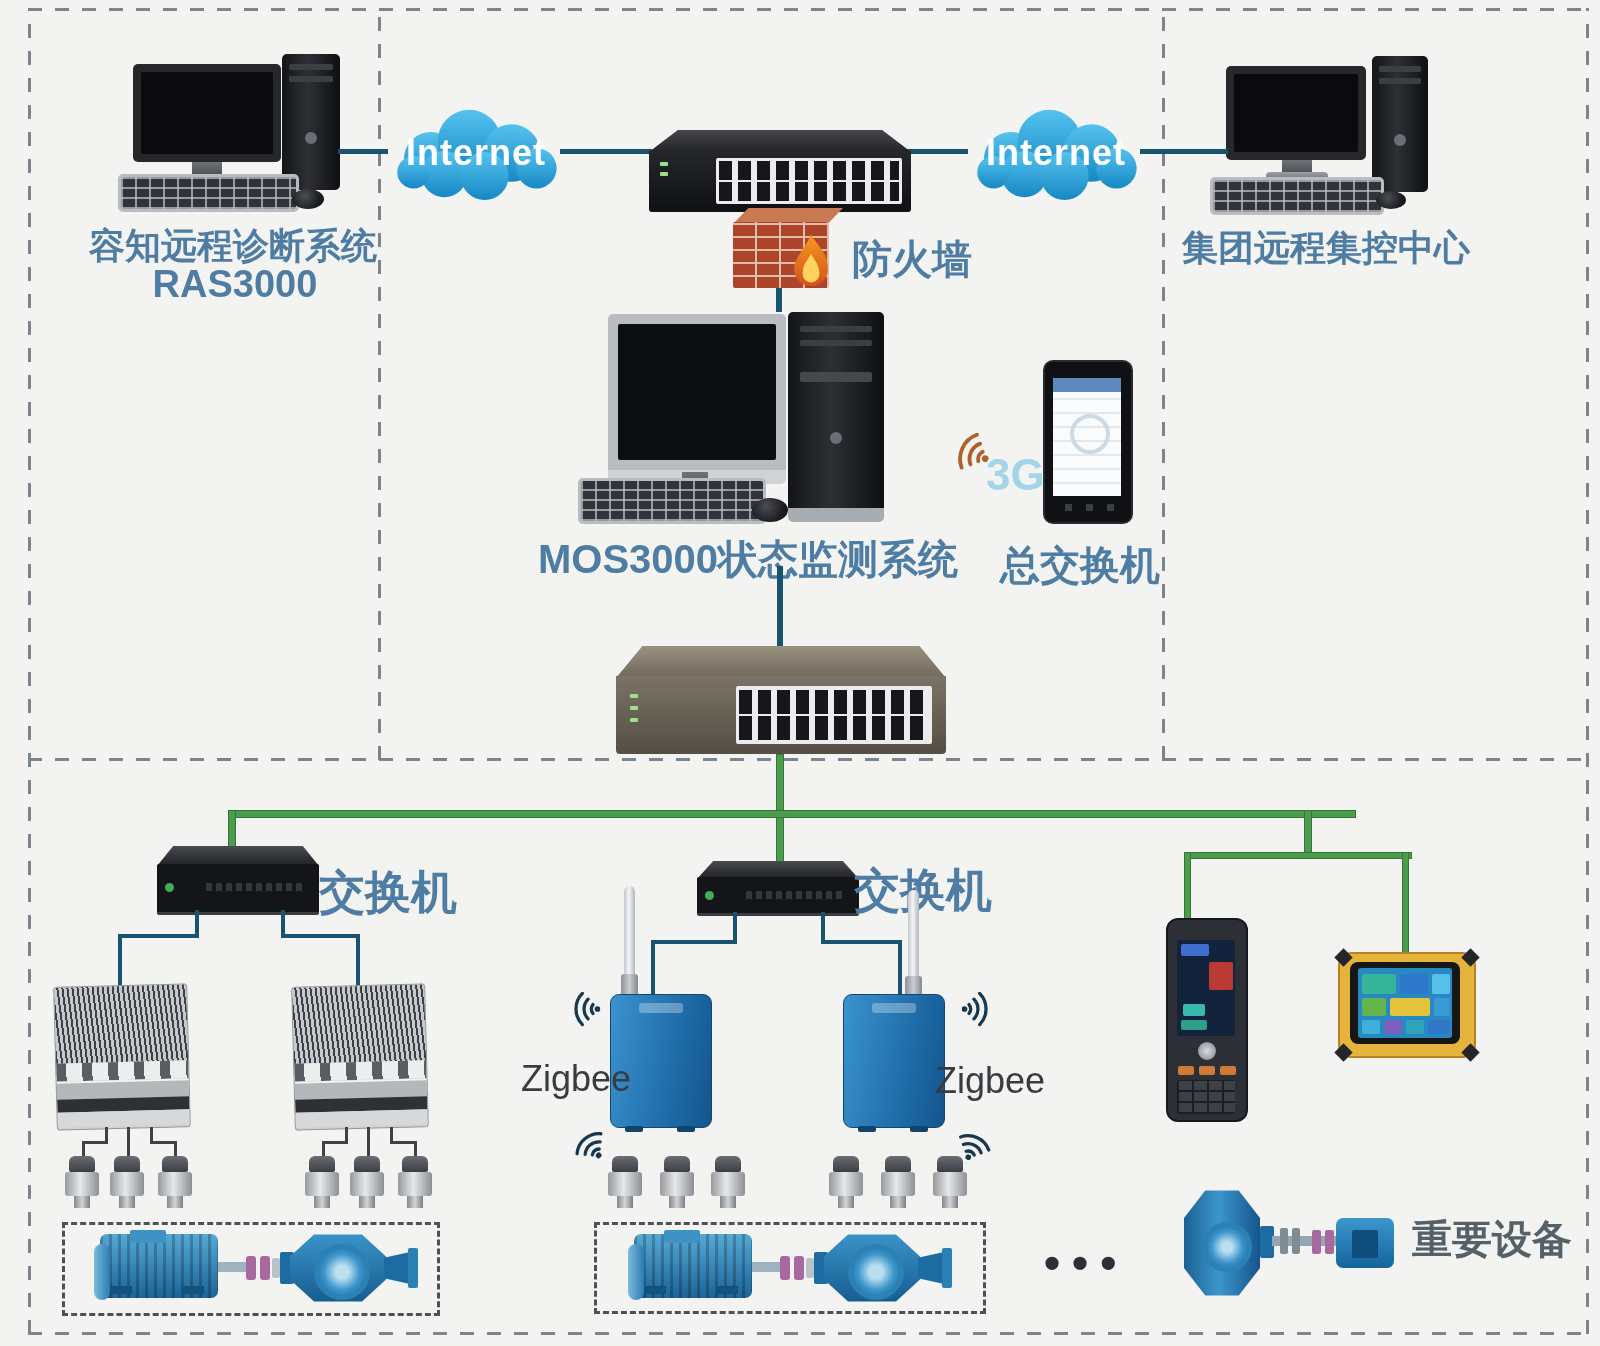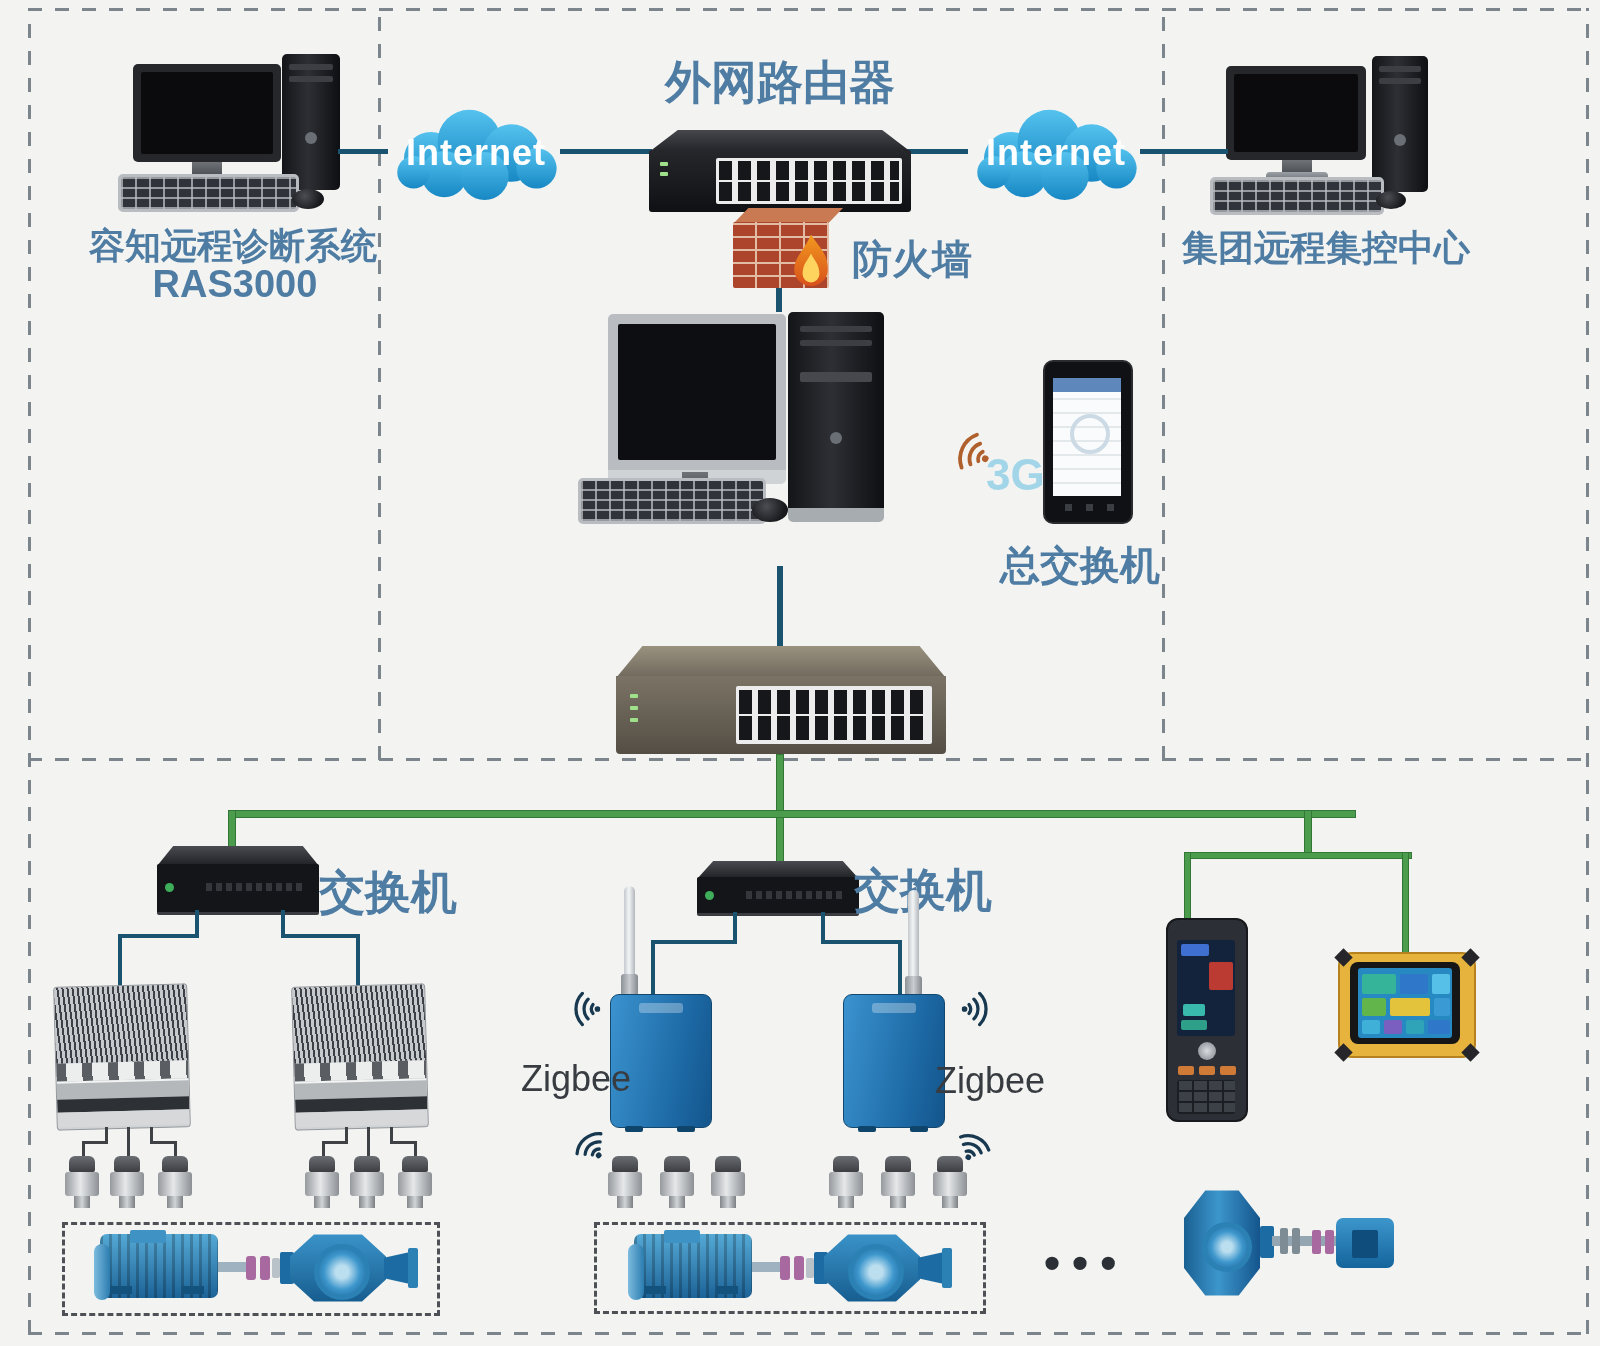--- a/index.html
+++ b/index.html
@@ -204,21 +204,20 @@
   <svg class="abs" style="left:383px;top:105px" width="186" height="96" viewBox="0 0 190 100">
       <use href="#cloud"></use>
     </svg>
   <div class="cloudTxt" style="left:476px;top:153px;font-size:36px">Internet</div>
 
   <svg class="abs" style="left:963px;top:105px" width="186" height="96" viewBox="0 0 190 100">
       <use href="#cloud"></use>
     </svg>
   <div class="cloudTxt" style="left:1056px;top:153px;font-size:36px">Internet</div>
 
-  <div class="lbl" style="left:780px;top:52px;font-size:46px">外网路由器</div>
   <div>
     <div class="rtop" style="left:649px;top:130px;width:262px;height:22px"></div>
     <div class="rfront" style="left:649px;top:150px;width:262px;height:62px"></div>
     <div class="ports2" style="left:716px;top:158px;width:186px;height:46px">
       <div class="prow" style="top:3px"></div>
         <div class="prow" style="bottom:3px"></div>
     </div>
     <div class="led" style="left:660px;top:162px"></div>
     <div class="led" style="left:660px;top:172px"></div>
   </div>
@@ -242,20 +241,21 @@
     <div class="base" style="left:648px;top:492px;width:96px;height:10px"></div>
     <div class="tower" style="left:788px;top:312px;width:96px;height:196px;border-bottom:14px solid #a7acb0">
       <div class="slot" style="top:14px"></div>
         <div class="slot" style="top:28px"></div>
       <div class="slot" style="top:60px;height:10px;background:#46484e"></div>
       <div class="btn" style="top:120px"></div>
     </div>
     <div class="kbd" style="left:578px;top:478px;width:182px;height:40px"></div>
     <div class="mouse" style="left:752px;top:498px;width:36px;height:24px"></div>
   </div>
+  <div class="lbl" style="left:748px;top:532px;font-size:40px">MOS3000状态监测系统</div>
 
   <svg class="wifi" style="left:950px;top:432px;color:#b0602c;transform:rotate(-65deg)" width="42" height="40" viewBox="0 0 44 40">
       <use href="#wifi"></use>
     </svg>
   <div class="abs" style="left:986px;top:450px;font-size:44px;font-weight:700;color:#a3d5e9">3G</div>
   <div class="phone" style="left:1043px;top:360px;width:86px;height:160px">
     <div class="pscr" style="left:8px;top:16px;width:68px;height:118px">
       <div class="phead"></div>
       <div class="pcircle" style="left:17px;top:36px;width:32px;height:32px"></div>
     </div>
@@ -524,14 +524,15 @@
     <div class="req-ring" style="left:18px;top:42px;width:40px;height:40px"></div>
     <div class="p-flange" style="left:76px;top:46px"></div>
     <div class="abs" style="left:88px;top:56px;width:92px;height:10px;background:#93a6b2"></div>
     <div class="abs" style="left:96px;top:48px;width:8px;height:26px;background:#7e8c96;border-radius:2px"></div>
     <div class="abs" style="left:108px;top:48px;width:8px;height:26px;background:#7e8c96;border-radius:2px"></div>
     <div class="abs" style="left:128px;top:50px;width:9px;height:24px;background:#a868a0;border-radius:2px"></div>
     <div class="abs" style="left:141px;top:50px;width:9px;height:24px;background:#a868a0;border-radius:2px"></div>
     <div class="abs" style="left:152px;top:38px;width:58px;height:50px;border-radius:7px;background:linear-gradient(180deg,#3c96cc,#14659c)"></div>
     <div class="abs" style="left:168px;top:50px;width:26px;height:28px;background:#0e4d7c;border-radius:2px"></div>
   </div>
+  <div class="lbl" style="left:1492px;top:1212px;font-size:40px;color:#566068;font-weight:700">重要设备</div>
 
 </div>
 
 </body></html>

